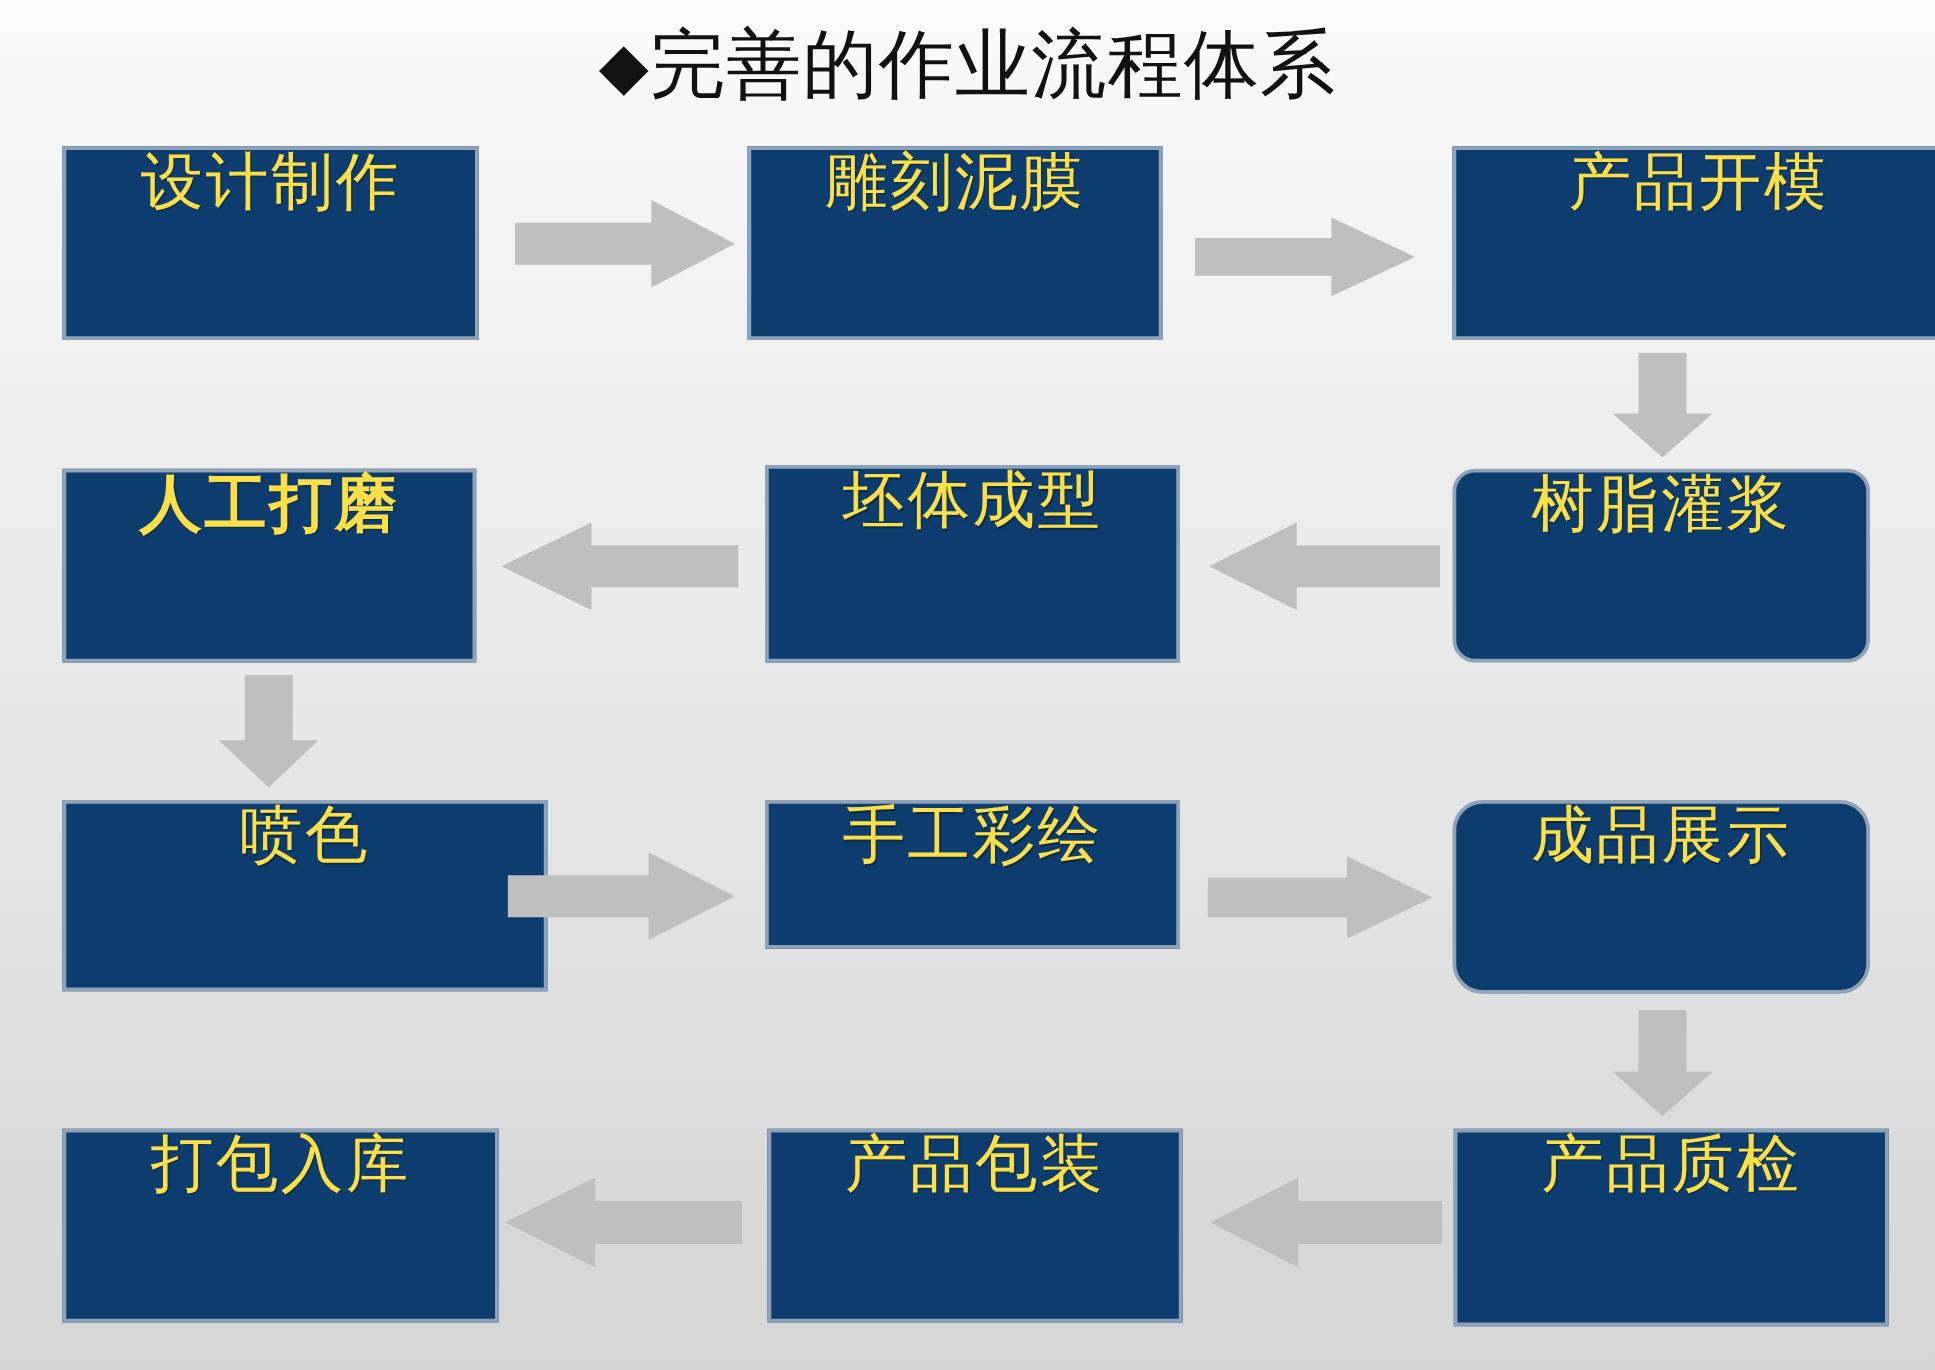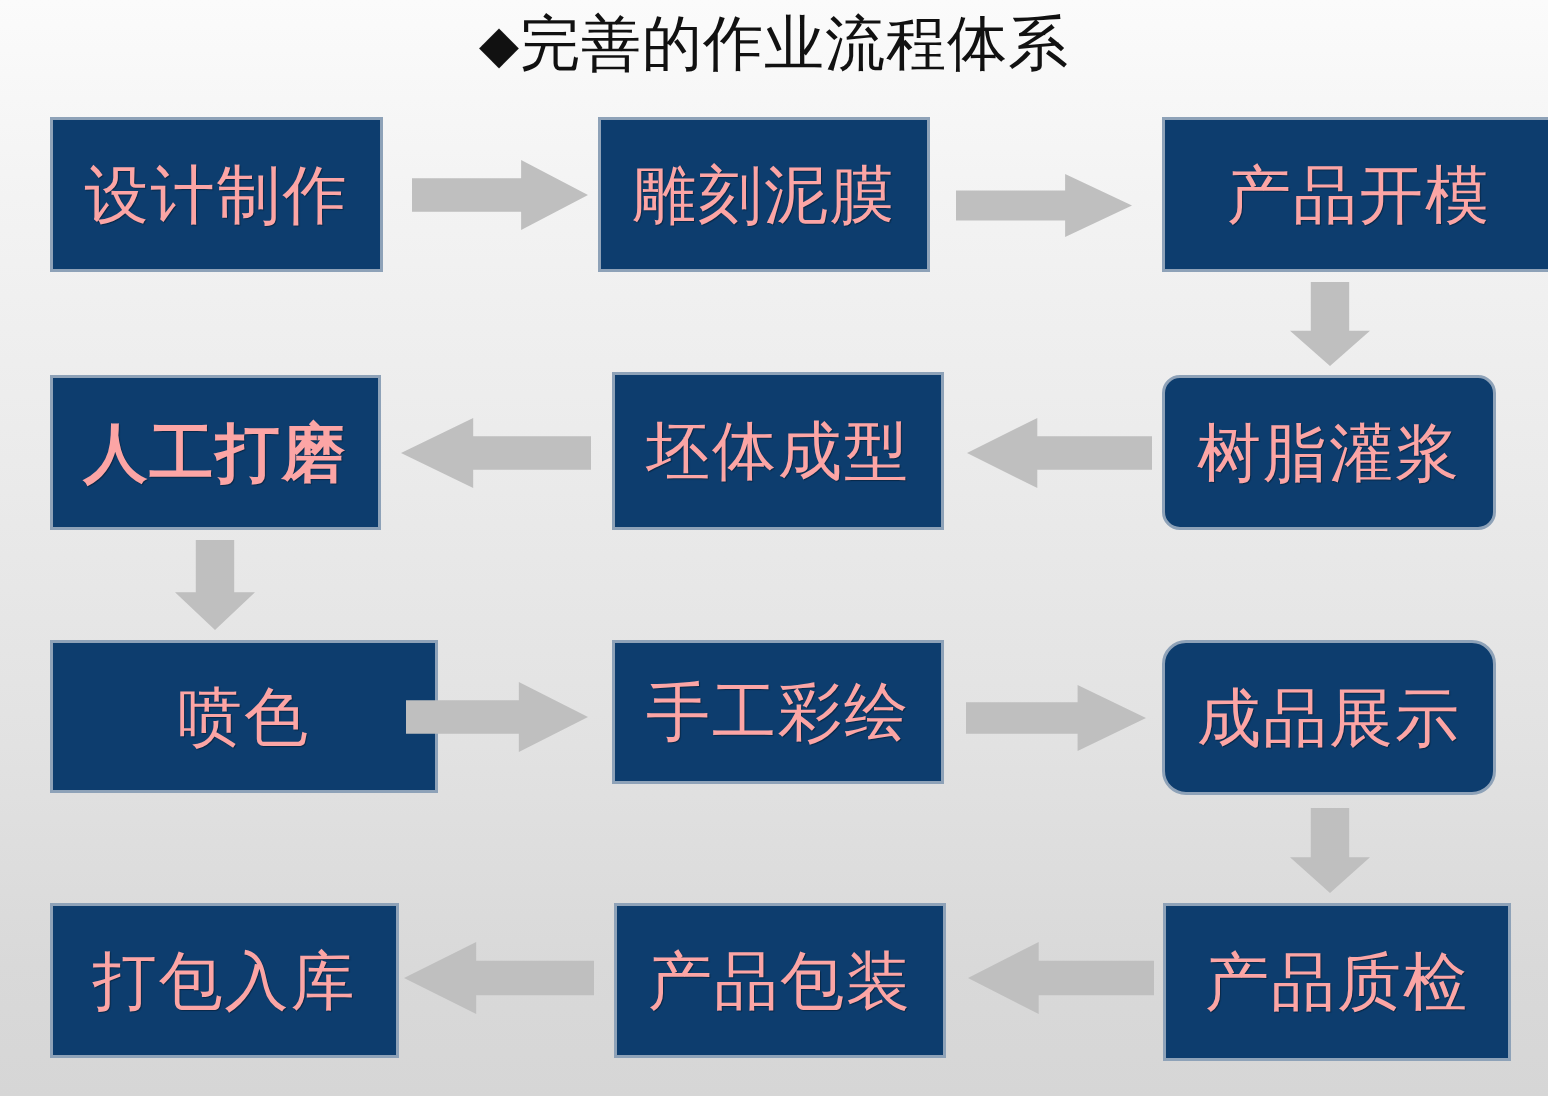--- a/index.html
+++ b/index.html
@@ -23,42 +23,42 @@
 
   
   .title {
     position: absolute;
     left: 0;
     top: 12px;
     width: 1548px;
     text-align: center;
     font-family: "Liberation Serif", "DejaVu Serif", serif;
     font-size: 60px;
-    line-height: 64px;
+    line-height: 81px;
     color: #111111;
     white-space: nowrap;
     letter-spacing: 1px;
   }
   .title .diamond-glyph {
     font-family: "DejaVu Sans", sans-serif;
     font-size: 52px;
     vertical-align: 2px;
   }
 
   
   .node {
     position: absolute;
     box-sizing: border-box;
     background: #0d3d6e;
     border: 3px solid #8ea2b8;
     display: flex;
-    align-items: center;
+    align-items: flex-start;
     justify-content: center;
-    color: #fca5a5;
-    font-size: 64px;
+    color: #fde047;
+    font-size: 50px;
     line-height: 1;
     letter-spacing: 2px;
     font-family: "DejaVu Sans", "Liberation Sans", sans-serif;
     text-shadow: 1px 1px 1px rgba(0,0,0,0.35);
   }
 
   
   .arrow {
     position: absolute;
     background: #bfbfbf;
@@ -117,21 +117,21 @@
   </div>
 
   <div class="arrow down" style="left:175px; top:540px; width:80px; height:90px;"></div>
 
   <div class="node" style="left:50px; top:640px; width:388px; height:153px;">
     <span>喷色</span>
   </div>
 
   <div class="arrow right" style="left:406px; top:682px; width:182px; height:70px;"></div>
 
-  <div class="node" style="left:612px; top:640px; width:332px; height:144px;">
+  <div class="node" style="left:612px; top:640px; width:332px; height:119px;">
     <span>手工彩绘</span>
   </div>
 
   <div class="arrow right" style="left:966px; top:685px; width:180px; height:66px;"></div>
 
   <div class="node" style="left:1162px; top:640px; width:334px; height:155px;border-radius:24px;">
     <span>成品展示</span>
   </div>
 
   <div class="arrow down" style="left:1290px; top:808px; width:80px; height:85px;"></div>

